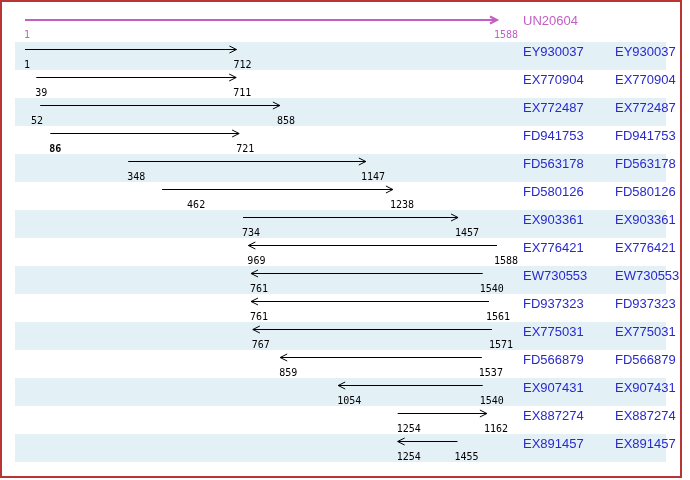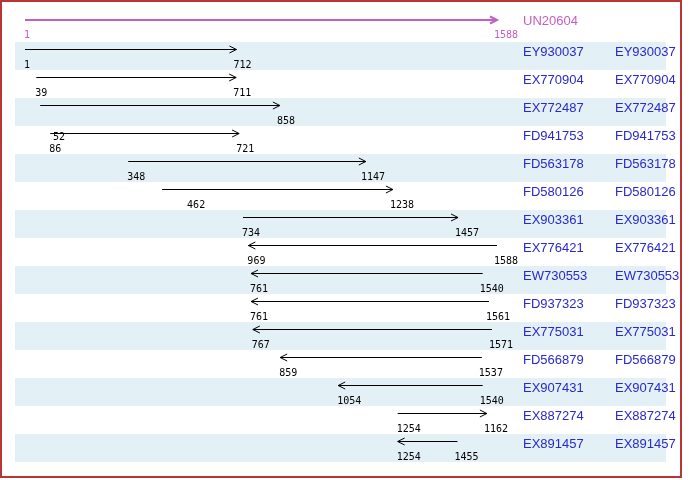--- a/index.html
+++ b/index.html
@@ -63,32 +63,32 @@
     <span class="coord end" style="left: 233.166px;">711</span>
     <span class="acc acc1" style="left: 523px;">EX770904</span>
     <span class="acc acc2" style="left: 615px;">EX770904</span>
   </div>
     <div class="row" style="top: 98px; height: 28px;">
     <div class="band" style="background: rgb(227, 240, 246);"></div>
     <svg class="arrow-svg" width="520" height="28" xmlns="http://www.w3.org/2000/svg">
         <line x1="40.168241965973536" y1="7.5" x2="279.88594833018277" y2="7.5" stroke="#000000" stroke-width="1"></line>
         <polyline points="272.88594833018277,4 279.88594833018277,7.5 272.88594833018277,11" fill="none" stroke="#000000" stroke-width="1"></polyline>
       </svg>
-    <span class="coord start" style="left: 53px; margin-top: 16px;">52</span>
+    <span class="coord start" style="left: 31px;">52</span>
     <span class="coord end" style="left: 276.886px;">858</span>
     <span class="acc acc1" style="left: 523px;">EX772487</span>
     <span class="acc acc2" style="left: 615px;">EX772487</span>
   </div>
     <div class="row" style="top: 126px; height: 28px;">
 
     <svg class="arrow-svg" width="520" height="28" xmlns="http://www.w3.org/2000/svg">
         <line x1="50.280403276622565" y1="7.5" x2="239.13988657844993" y2="7.5" stroke="#000000" stroke-width="1"></line>
         <polyline points="232.13988657844993,4 239.13988657844993,7.5 232.13988657844993,11" fill="none" stroke="#000000" stroke-width="1"></polyline>
       </svg>
-    <span class="coord start" style="left: 49.2804px;">86</span>
+    <span class="coord start" style="left: 49.2804px; font-weight: bold;">86</span>
     <span class="coord end" style="left: 236.14px;">721</span>
     <span class="acc acc1" style="left: 523px;">FD941753</span>
     <span class="acc acc2" style="left: 615px;">FD941753</span>
   </div>
     <div class="row" style="top: 154px; height: 28px;">
     <div class="band" style="background: rgb(227, 240, 246);"></div>
     <svg class="arrow-svg" width="520" height="28" xmlns="http://www.w3.org/2000/svg">
         <line x1="128.20352867044738" y1="7.5" x2="365.8393194706995" y2="7.5" stroke="#000000" stroke-width="1"></line>
         <polyline points="358.8393194706995,4 365.8393194706995,7.5 358.8393194706995,11" fill="none" stroke="#000000" stroke-width="1"></polyline>
       </svg>

